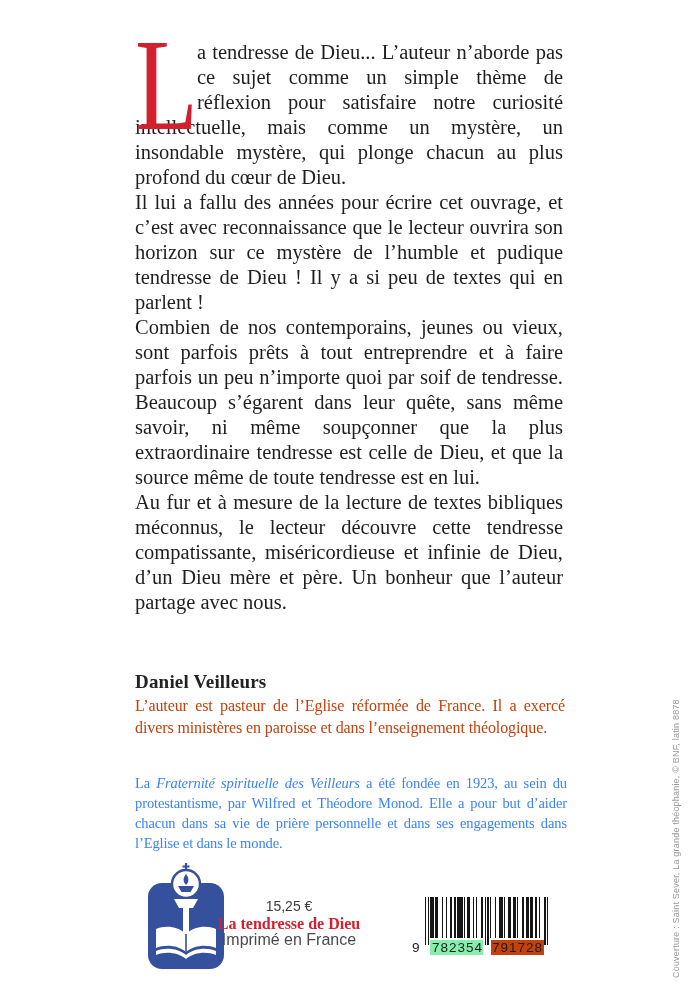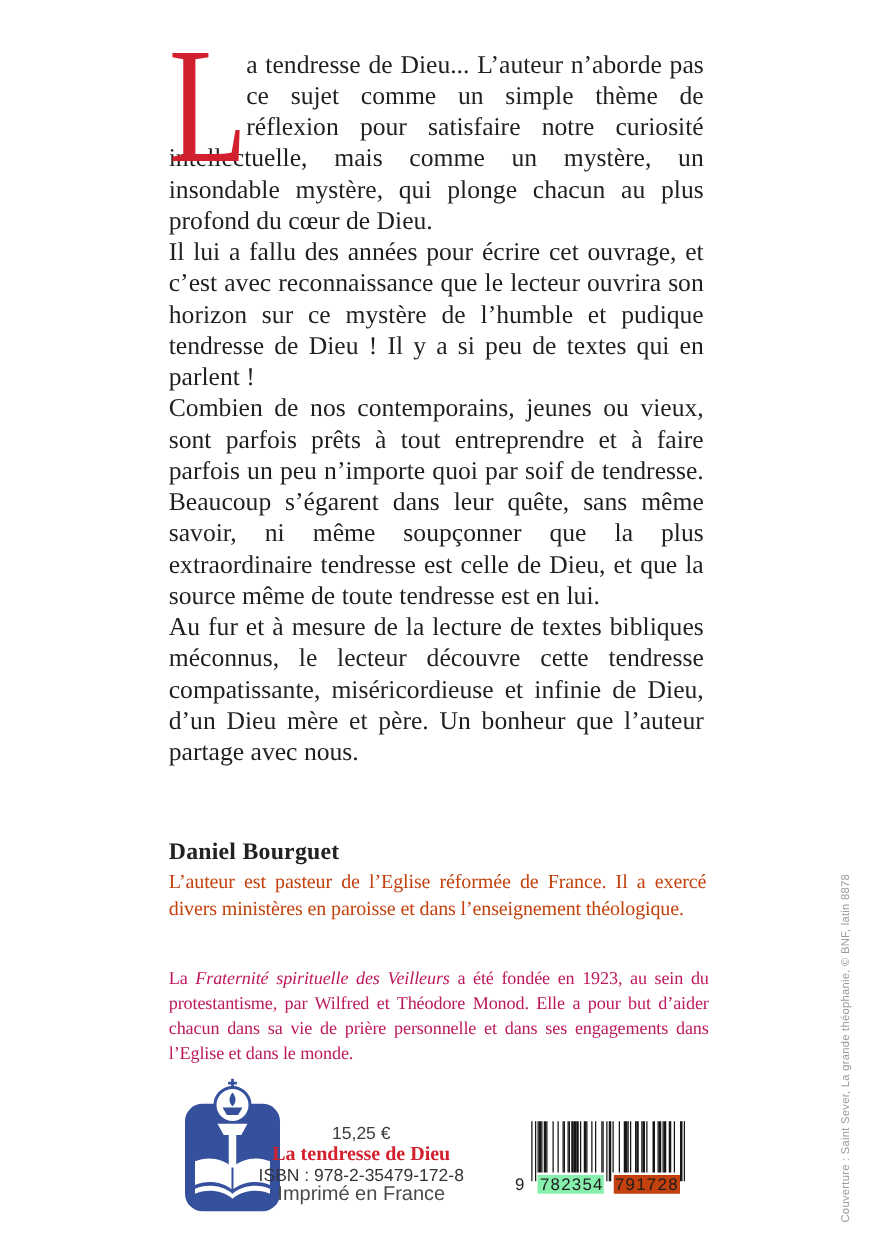--- a/index.html
+++ b/index.html
@@ -30,21 +30,21 @@
   .author-name{font-weight:bold;font-size:19px;line-height:22px;letter-spacing:.2px;margin:0;}
   .author-bio{
     margin:2px 0 0 0;font-size:16px;line-height:21.5px;letter-spacing:-.1px;
     text-align:justify;color:#c2410c;
   }
 
   
   .fraternite{
     position:absolute;left:135px;top:773px;width:432px;
     font-size:14.5px;line-height:20px;letter-spacing:-.1px;
-    color:#be185d;text-align:justify;
+    color:#3b82f6;text-align:justify;
   }
   .fraternite .ital{font-style:italic;}
 
   
   .logo{position:absolute;left:146px;top:862px;width:80px;height:112px;}
 
   .imprint{
     position:absolute;left:170px;top:898px;width:238px;text-align:center;
     font-family:"Liberation Sans", sans-serif;
   }
@@ -86,21 +86,21 @@
       <span class="dropcap-float">
           <span class="dropcap-glyph">L</span>
         </span><span>a tendresse de Dieu... L’auteur n’aborde pas ce sujet comme un simple thème de réflexion pour satisfaire notre curiosité intellectuelle, mais comme un mystère, un insondable mystère, qui plonge chacun au plus profond du cœur de Dieu.</span>
     </p>
     <p>Il lui a fallu des années pour écrire cet ouvrage, et c’est avec reconnaissance que le lecteur ouvrira son horizon sur ce mystère de l’humble et pudique tendresse de Dieu ! Il y a si peu de textes qui en parlent !</p>
     <p>Combien de nos contemporains, jeunes ou vieux, sont parfois prêts à tout entreprendre et à faire parfois un peu n’importe quoi par soif de tendresse. Beaucoup s’égarent dans leur quête, sans même savoir, ni même soupçonner que la plus extraordinaire tendresse est celle de Dieu, et que la source même de toute tendresse est en lui.</p>
     <p>Au fur et à mesure de la lecture de textes bibliques méconnus, le lecteur découvre cette tendresse compatissante, miséricordieuse et infinie de Dieu, d’un Dieu mère et père. Un bonheur que l’auteur partage avec nous.</p>
   </div>
 
   <div class="author">
-    <p class="author-name">Daniel Bourguet</p>
+    <p class="author-name">Daniel Veilleurs</p>
     <p class="author-bio">L’auteur est pasteur de l’Eglise réformée de France. Il a exercé divers ministères en paroisse et dans l’enseignement théologique.</p>
   </div>
 
   <div class="fraternite">
     <span>La </span><span class="ital">Fraternité spirituelle des Veilleurs</span><span> a été fondée en 1923, au sein du protestantisme, par Wilfred et Théodore Monod. Elle a pour but d’aider chacun dans sa vie de prière personnelle et dans ses engagements dans l’Eglise et dans le monde.</span>
   </div>
 
   <div class="logo">
     <svg width="80" height="112" viewBox="0 0 80 112" xmlns="http://www.w3.org/2000/svg">
 
@@ -119,21 +119,20 @@
 
       <path d="M40 72 C32 64 19 63 10 67 L10 86 C19 82 32 83 40 90 C48 83 61 82 70 86 L70 67 C61 63 48 64 40 72 Z" fill="#ffffff"></path>
       <path d="M10 89 C19 85 32 86 40 93 C48 86 61 85 70 89 L70 93 C61 89 48 90 40 97 C32 90 19 89 10 93 Z" fill="#ffffff"></path>
       <line x1="40" y1="72" x2="40" y2="90" stroke="#35509c" stroke-width="1.6"></line>
     </svg>
   </div>
 
   <div class="imprint">
     <div class="price">15,25 €</div>
     <div class="title">La tendresse de Dieu</div>
-    <div class="isbn">ISBN : 978-2-35479-172-8</div>
     <div class="printed">Imprimé en France</div>
   </div>
 
   <div class="barcode">
     <div id="bc-bars">
         <div class="bc-mod dark guard"></div>
         <div class="bc-mod"></div>
         <div class="bc-mod dark guard"></div>
         <div class="bc-mod"></div>
         <div class="bc-mod dark"></div>

